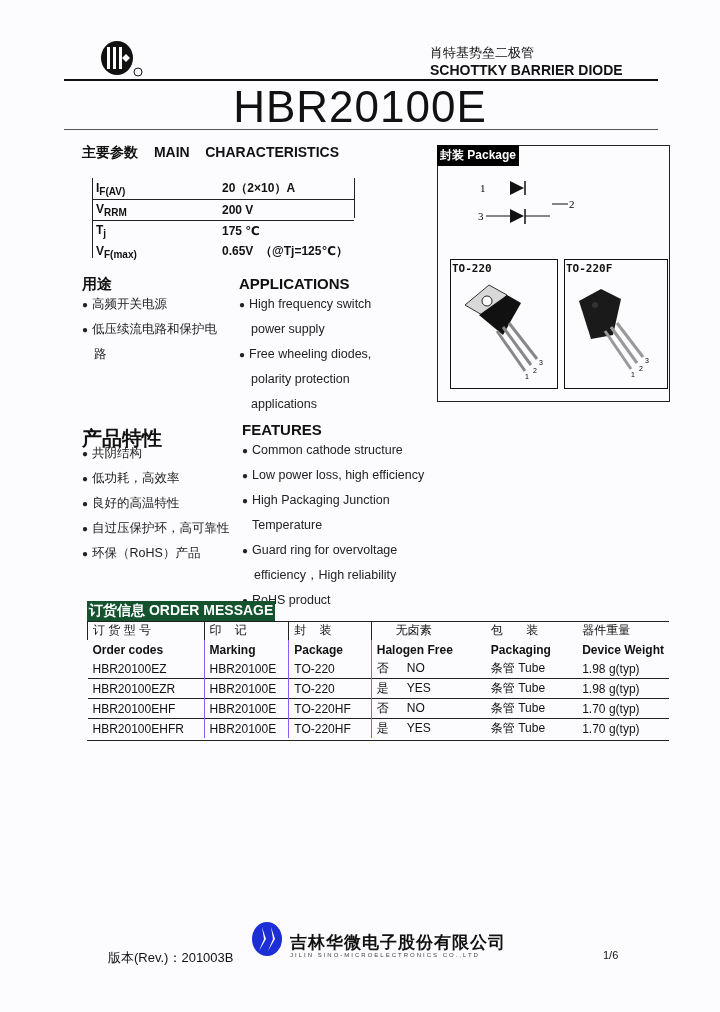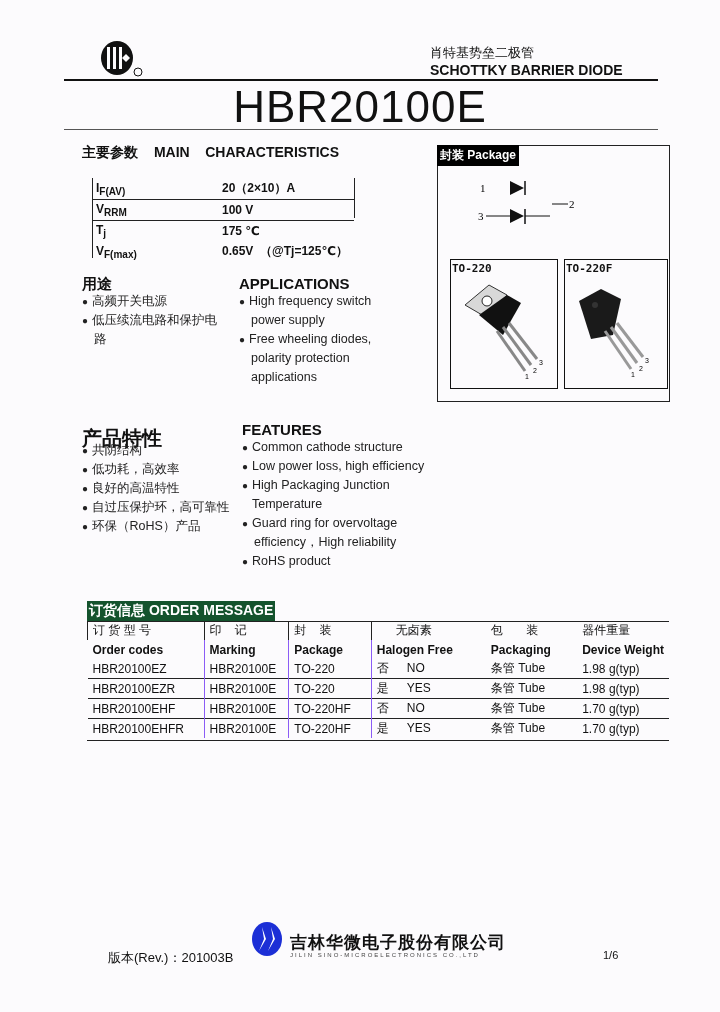--- a/index.html
+++ b/index.html
@@ -14,21 +14,21 @@
   .title { left:0; width:720px; top:82px; text-align:center; font-size:44px; letter-spacing:1px; }
   .sec-h { font-size:14px; font-weight:bold; }
   .mc-table { left:92px; top:178px; width:262px; border-collapse:collapse; font-size:12px; font-weight:bold; }
   .mc-table td { padding:2px 4px; height:16px; }
   .mc-table tr.b td { border-bottom:1px solid #222; }
   .sub { font-size:10px; vertical-align:-3px; }
   .pkg-box { left:437px; top:145px; width:231px; height:255px; border:1px solid #222; }
   .pkg-head { left:437px; top:145px; background:#000000; color:#fff; font-size:12px; font-weight:bold; padding:2px 3px; }
   .pkg-pic { border:1px solid #111; width:106px; height:128px; }
   .pkg-lbl { font-size:11px; font-weight:bold; font-family:"DejaVu Sans Mono", monospace; }
-  .list { font-size:12.5px; line-height:19px; color:#222; }
+  .list { font-size:12.5px; line-height:25px; color:#222; }
   .list .ind { padding-left:12px; }
   .bul { font-size:10px; margin-right:4px; }
   .order-head { left:87px; top:601px; background:#14532d; color:#fff; font-size:14px; font-weight:bold; padding:1px 2px; }
   .order-table { left:87px; top:621px; width:582px; border-collapse:collapse; font-size:12px; }
   .order-table td { padding:0 5px; height:19px; border-left:1px solid #8b5cf6; white-space:nowrap; }
   .order-table td:first-child { border-left:none; }
   .order-table tr.hr td { border-left:1px solid #222; }
   .order-table .nob { border-left:none !important; }
   .order-table tr.ln td { border-top:1px solid #222; }
   .order-table tr.boldrow td { font-weight:bold; }
@@ -61,21 +61,21 @@
   <span style="margin-left:12px; white-space:pre;">MAIN    CHARACTERISTICS</span>
 </div>
 <table class="abs mc-table">
   <tbody>
       <tr class="b">
     <td style="width:118px;"><span>I</span><span class="sub">F(AV)</span></td>
     <td>20（2×10）A</td>
   </tr>
   <tr class="b">
     <td><span>V</span><span class="sub">RRM</span></td>
-    <td>100 V</td>
+    <td>200 V</td>
   </tr>
   <tr>
     <td><span>T</span><span class="sub">j</span></td>
     <td>175 ℃</td>
   </tr>
   <tr>
     <td><span>V</span><span class="sub">F(max)</span></td>
     <td style="white-space:pre;">0.65V  （@Tj=125℃）</td>
   </tr>
 </tbody>

